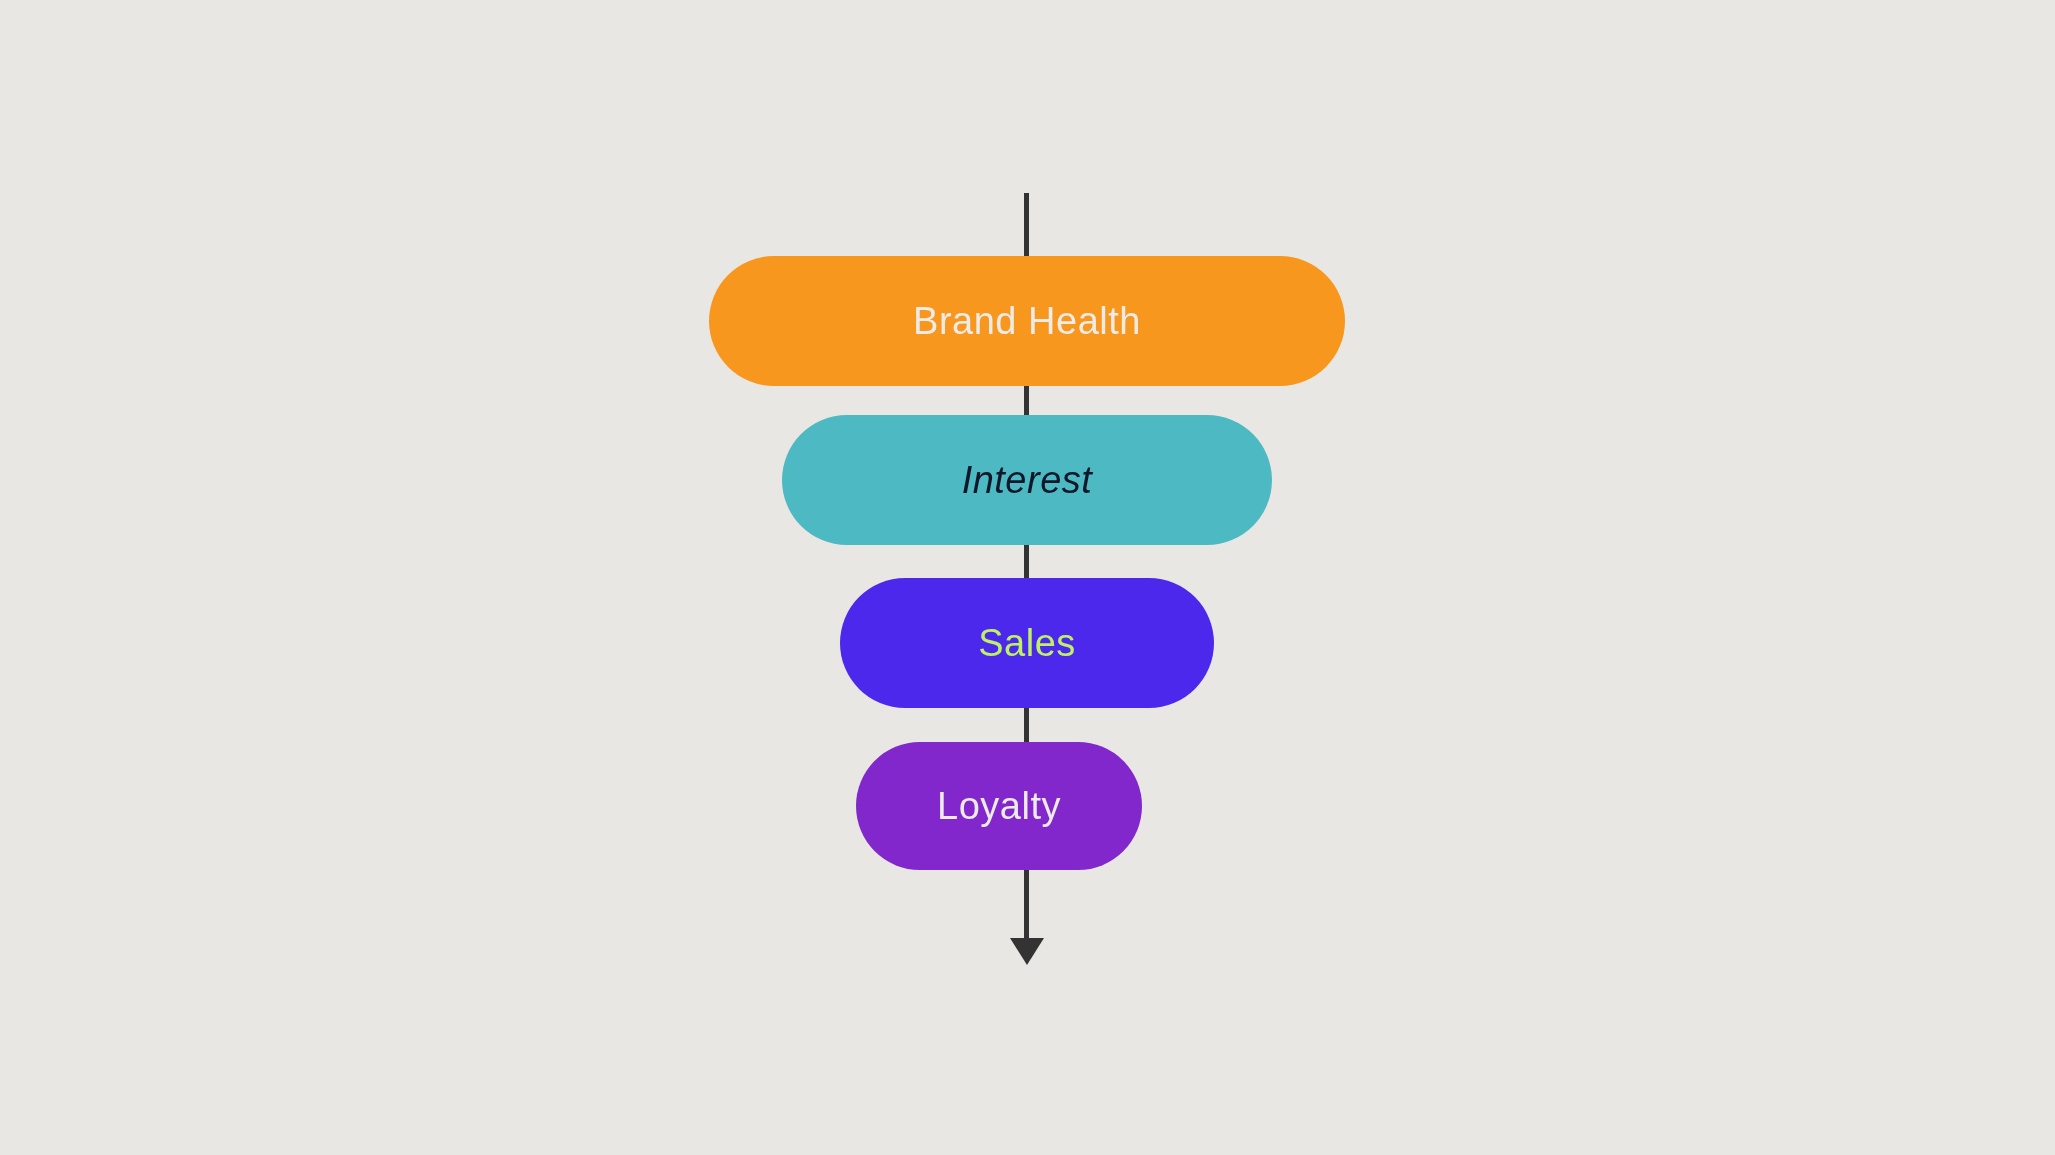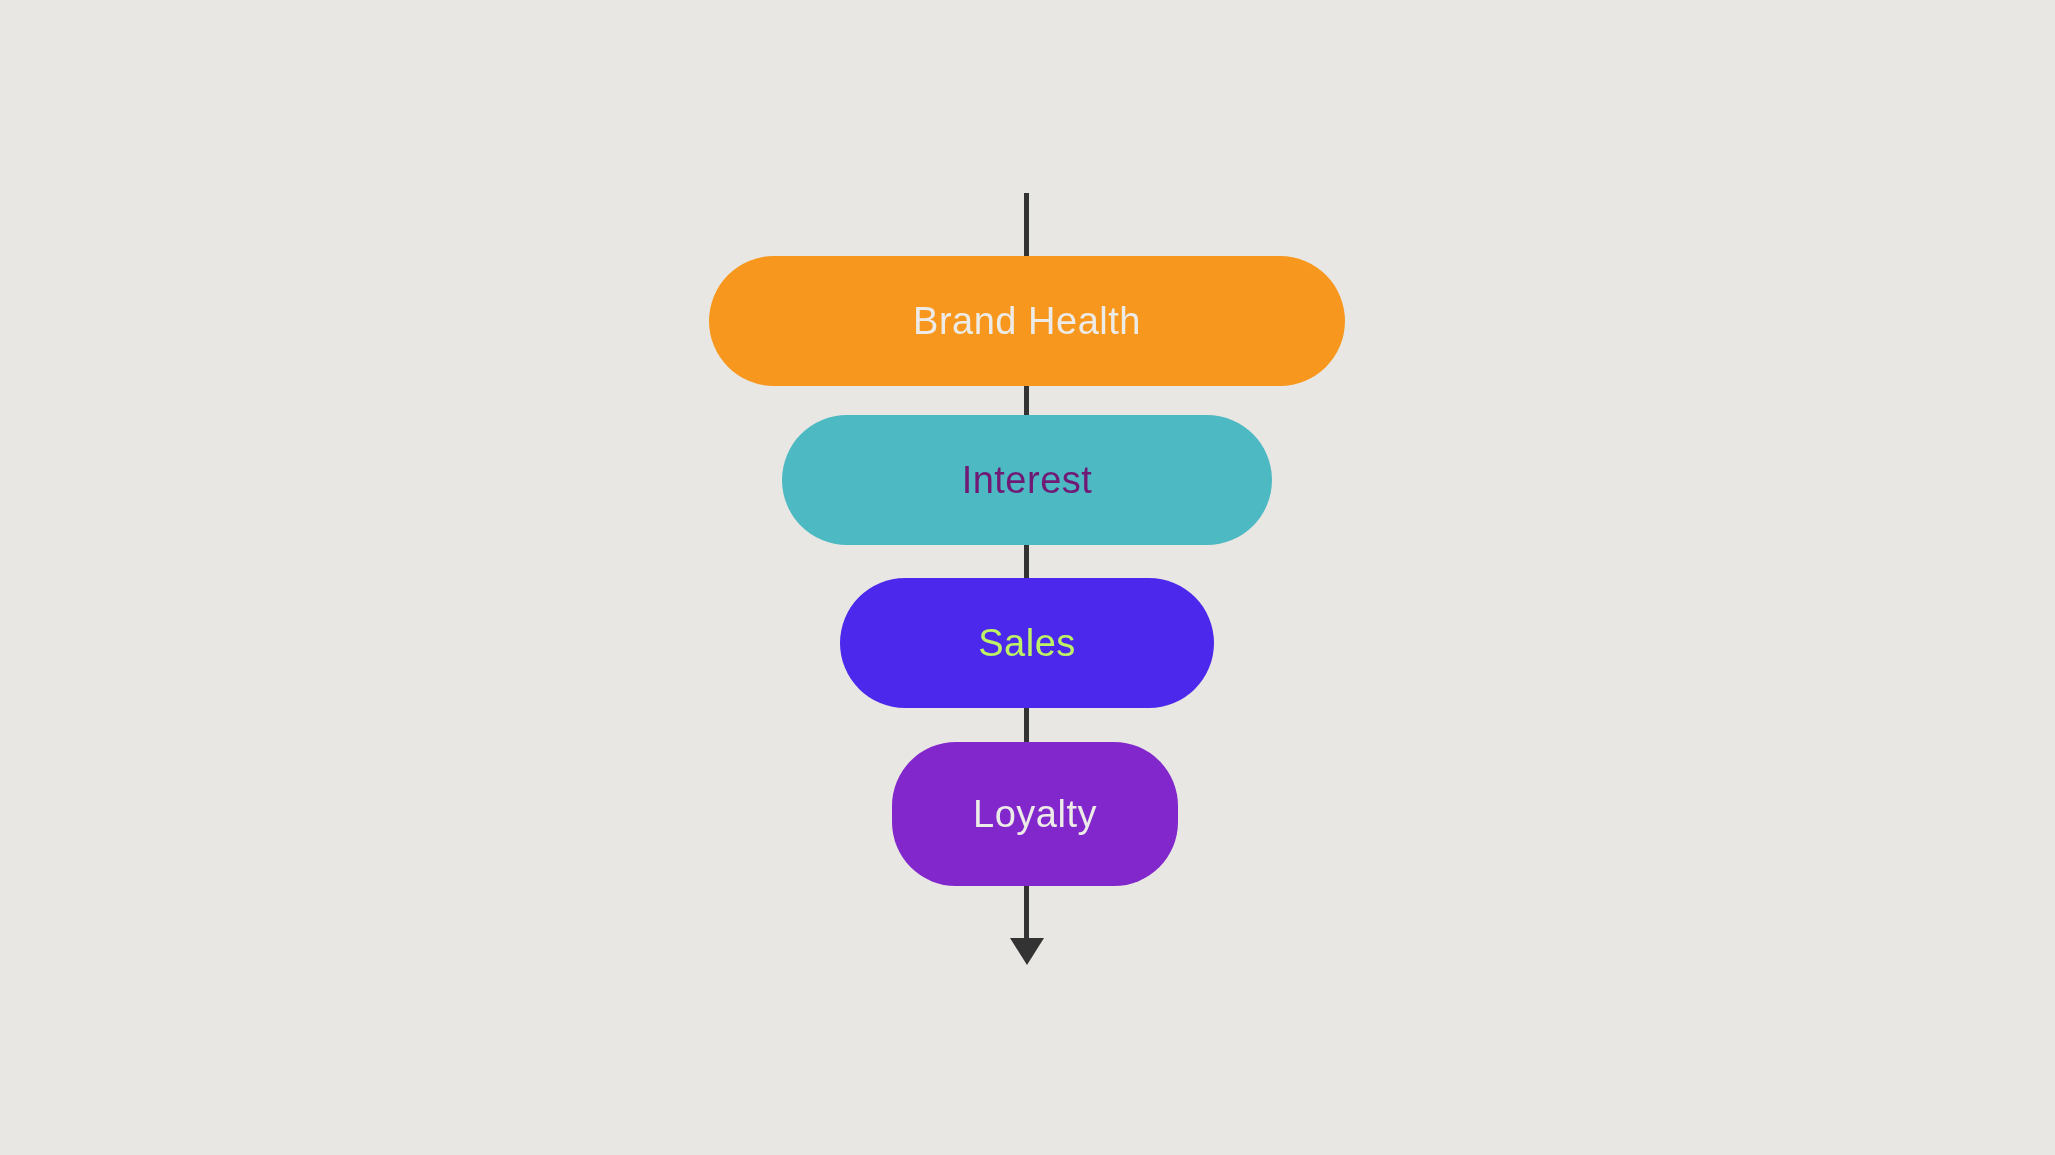--- a/index.html
+++ b/index.html
@@ -38,37 +38,37 @@
   }
   .stage-label {
     font-size: 38px;
     font-weight: 400;
     letter-spacing: 0.5px;
     white-space: nowrap;
   }
   .stage-0 { left: 709px; top: 256px; width: 636px; }
   .stage-1 { left: 782px; top: 415px; width: 490px; }
   .stage-2 { left: 840px; top: 578px; width: 374px; }
-  .stage-3 { left: 892px; top: 742px; width: 286px; height: 144px; border-radius: 64px; justify-content: center; }
+  .stage-3 { left: 856px; top: 742px; width: 286px; height: 128px; border-radius: 64px; justify-content: center; }
 </style>
 </head>
 <body>
 
 <div class="canvas" style="background-color: rgb(233, 231, 227);">
 
   <div class="arrow-line" style="background-color: rgb(51, 51, 51);"></div>
 
   <div class="arrow-head" style="background-color: rgb(51, 51, 51);"></div>
 
   <div class="stage stage-0" style="background-color: rgb(248, 151, 29);">
     <span class="stage-label" style="color: rgb(237, 235, 231);">Brand Health</span>
   </div>
 
   <div class="stage stage-1" style="background-color: rgb(77, 185, 194);">
-    <span class="stage-label" style="color: #701a75;">Interest</span>
+    <span class="stage-label" style="color: #0f172a; font-style: italic;">Interest</span>
   </div>
 
   <div class="stage stage-2" style="background-color: rgb(76, 40, 236);">
     <span class="stage-label" style="color: #bef264;">Sales</span>
   </div>
 
   <div class="stage stage-3" style="background-color: rgb(130, 39, 203);">
     <span class="stage-label" style="color: rgb(237, 235, 231);">Loyalty</span>
   </div>
 

